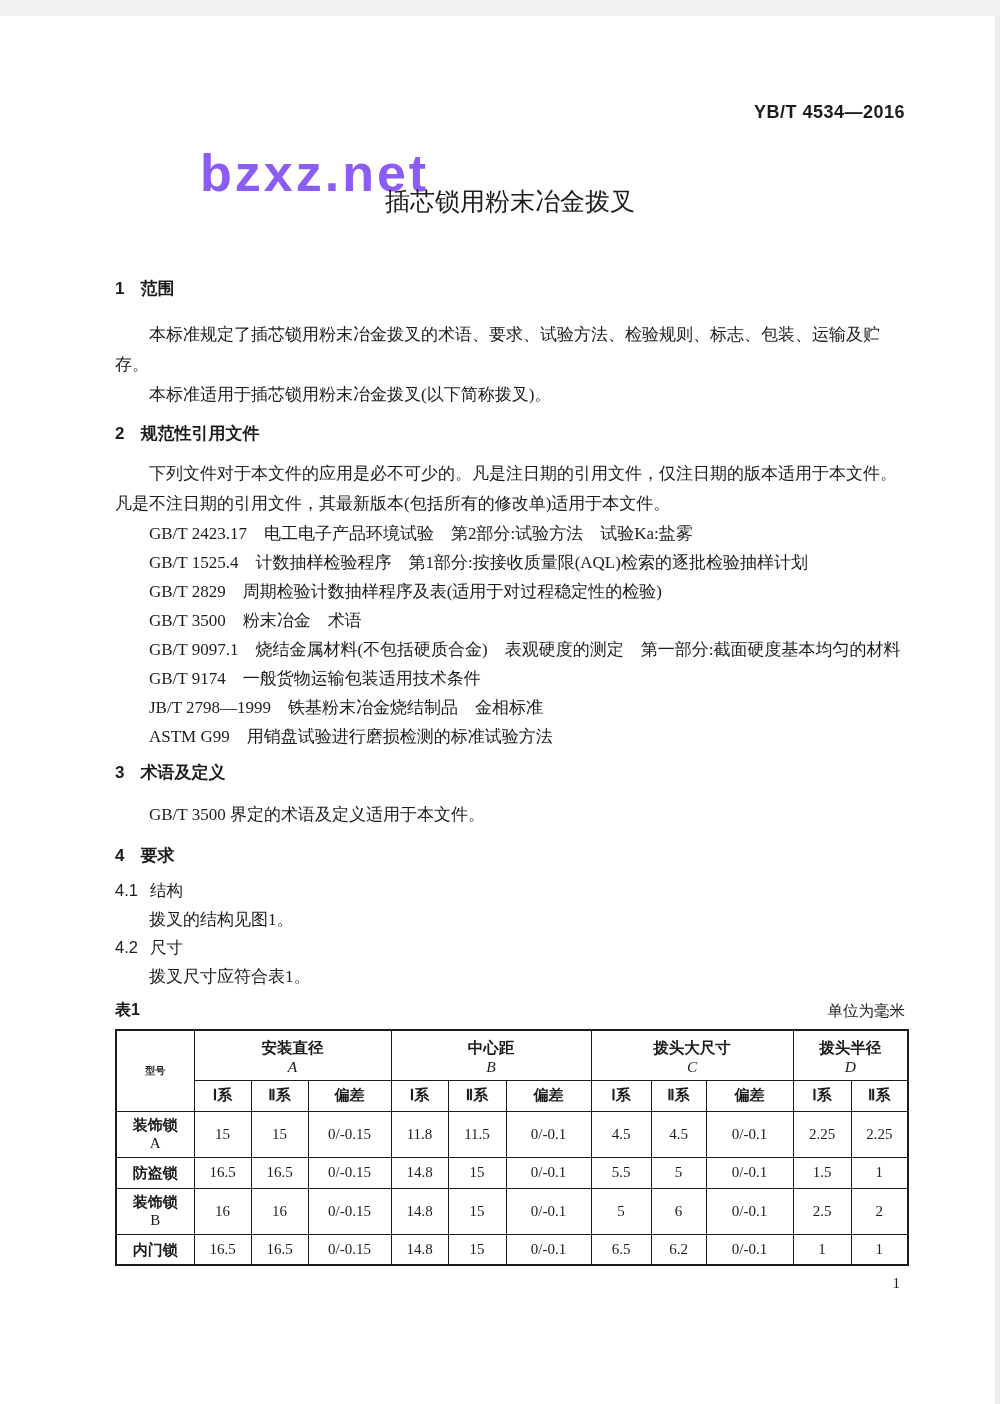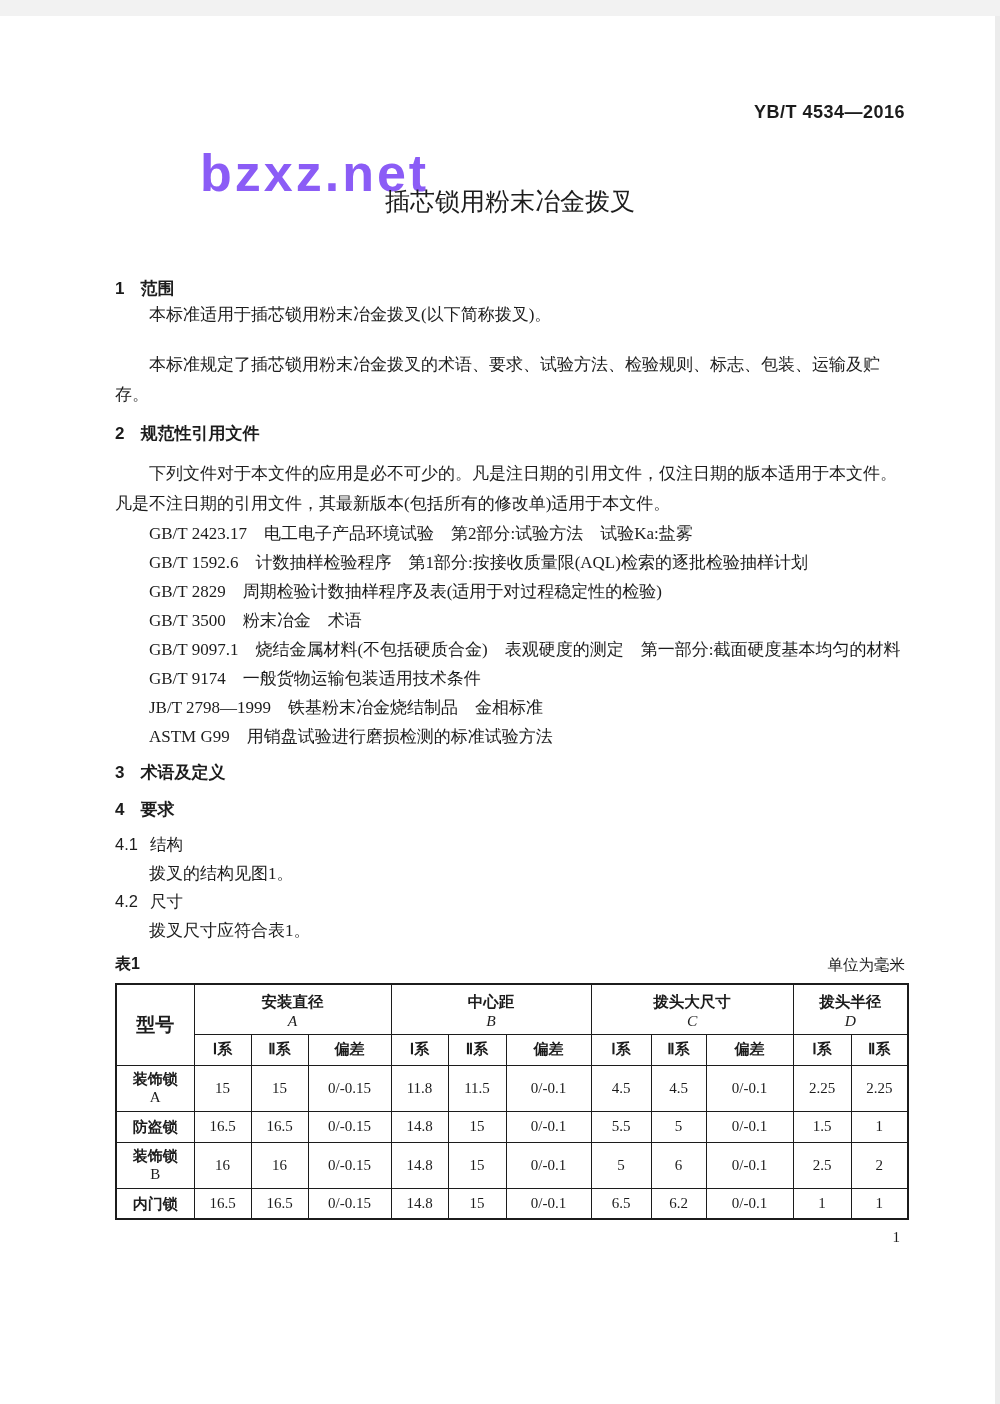--- a/index.html
+++ b/index.html
@@ -102,21 +102,21 @@
     font-weight:bold; font-size:15.5px;
     height:50px;
   }
   th.sub {
     font-family:Liberation Mono, monospace;
     font-weight:bold; font-size:15px;
     height:31px;
   }
   th.model-h {
     font-family:"Liberation Sans","DejaVu Sans",sans-serif;
-    font-weight:bold; font-size:19px;
+    font-weight:bold; font-size:10px;
   }
   .sym { display:block; font-style:italic; font-family:"Liberation Serif","DejaVu Serif",serif; font-weight:normal; font-size:15.5px; line-height:17px; margin-top:1px; }
   .grp-name { display:block; line-height:19px; margin-top:3px; }
   td.model {
     font-family:"Liberation Sans","DejaVu Sans",sans-serif;
     font-weight:bold; font-size:15px; line-height:19px;
   }
   td.model .model2:empty { display:none; }
   td.model .model2 { display:block; font-family:"Liberation Serif","DejaVu Serif",serif; font-weight:normal; }
   tr.row-tall { height:46px; }
@@ -131,35 +131,36 @@
   <div class="content">
 
     <div class="doc-code">YB/T 4534—2016</div>
 
     <div class="hero">
       <div class="watermark">bzxz.net</div>
       <div class="doc-title">插芯锁用粉末冶金拨叉</div>
     </div>
 
     <h2 class="sec m-sec1"><span class="sec-no">1</span><span>范围</span></h2>
+    <p class="body m-sec1p">本标准规定了插芯锁用粉末冶金拨叉的术语、要求、试验方法、检验规则、标志、包装、运输及贮存。</p>
     <p class="body">本标准适用于插芯锁用粉末冶金拨叉(以下简称拨叉)。</p>
-    <p class="body m-sec1p">本标准规定了插芯锁用粉末冶金拨叉的术语、要求、试验方法、检验规则、标志、包装、运输及贮存。</p>
 
     <h2 class="sec m-sec2"><span class="sec-no">2</span><span>规范性引用文件</span></h2>
     <p class="body m-intro">下列文件对于本文件的应用是必不可少的。凡是注日期的引用文件，仅注日期的版本适用于本文件。凡是不注日期的引用文件，其最新版本(包括所有的修改单)适用于本文件。</p>
     <p class="ref">GB/T 2423.17　电工电子产品环境试验　第2部分:试验方法　试验Ka:盐雾</p>
-    <p class="ref">GB/T 1592.6　计数抽样检验程序　第1部分:按接收质量限(AQL)检索的逐批检验抽样计划</p>
+    <p class="ref">GB/T 1525.4　计数抽样检验程序　第1部分:按接收质量限(AQL)检索的逐批检验抽样计划</p>
     <p class="ref">GB/T 2829　周期检验计数抽样程序及表(适用于对过程稳定性的检验)</p>
     <p class="ref">GB/T 3500　粉末冶金　术语</p>
     <p class="ref">GB/T 9097.1　烧结金属材料(不包括硬质合金)　表观硬度的测定　第一部分:截面硬度基本均匀的材料</p>
     <p class="ref">GB/T 9174　一般货物运输包装适用技术条件</p>
     <p class="ref">JB/T 2798—1999　铁基粉末冶金烧结制品　金相标准</p>
     <p class="ref">ASTM G99　用销盘试验进行磨损检测的标准试验方法</p>
 
     <h2 class="sec m-sec3"><span class="sec-no">3</span><span>术语及定义</span></h2>
+    <p class="body m-sec3p">GB/T 3500 界定的术语及定义适用于本文件。</p>
 
     <h2 class="sec m-sec4"><span class="sec-no">4</span><span>要求</span></h2>
 
     <h3 class="subsec m-s41"><span class="subsec-no">4.1</span><span>结构</span></h3>
     <p class="body m-s41p">拨叉的结构见图1。</p>
 
     <h3 class="subsec m-s42"><span class="subsec-no">4.2</span><span>尺寸</span></h3>
     <p class="body m-s42p">拨叉尺寸应符合表1。</p>
 
     <div class="caption-row">

